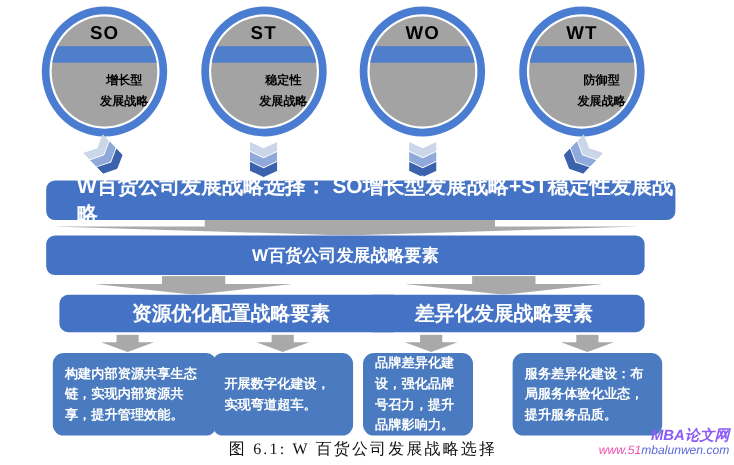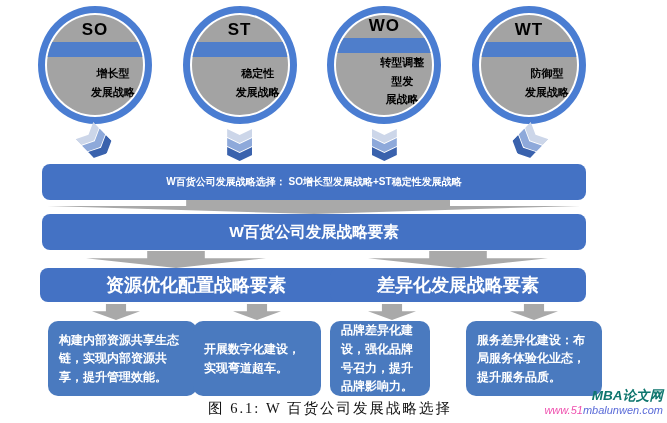--- a/index.html
+++ b/index.html
@@ -31,26 +31,26 @@
   .chev.c1{background:#ccd6e9;}
   .chev.c2{background:#8ea9da;}
   .chev.c3{background:#3a62ad;}
   .tilt-r{transform:rotate(-44deg);margin-top:0px;}
   .tilt-l{transform:rotate(44deg);margin-top:0px;}
 
   
   .banner{position:absolute;left:42px;width:544px;height:36px;background:#4472c4;
           border-radius:8px;display:flex;align-items:center;justify-content:center;
           color:#fff;font-weight:bold;}
-  .banner-1{top:164px;font-size:10px;}
+  .banner-1{top:164px;font-size:19px;padding-left:28px;}
   .banner-2{top:214px;font-size:15.5px;}
   .sub-banner{position:absolute;top:268px;height:34px;background:#4472c4;border-radius:8px;
               display:flex;align-items:center;justify-content:center;color:#fff;
               font-weight:bold;font-size:18px;}
-  .sub-left{left:40px;width:312px;}
+  .sub-left{left:54px;width:312px;}
   .sub-right{left:330px;width:256px;}
 
   
   .arrow-big{position:absolute;left:42px;top:200px;width:544px;height:14px;background:#a9a9a9;
              clip-path:polygon(26.5% 0,75% 0,75% 42%,99% 42%,50% 100%,1% 42%,26.5% 42%);}
   .arrow-med{position:absolute;top:251px;width:180px;height:17px;background:#a9a9a9;
              clip-path:polygon(34% 0,66% 0,66% 42%,100% 42%,50% 100%,0 42%,34% 42%);}
   .arrow-med.am-left{left:86px;}
   .arrow-med.am-right{left:368px;}
   .arrow-sm{position:absolute;top:304px;width:48px;height:16px;background:#a9a9a9;
@@ -62,21 +62,21 @@
         line-height:1.55;padding:0 11px;box-sizing:border-box;text-align:left;}
   .box-1{left:48px;width:149px;}
   .box-2{left:193px;width:128px;}
   .box-3{left:330px;width:100px;}
   .box-4{left:466px;width:136px;}
 
   
   .caption{position:absolute;left:0;top:399px;width:620px;text-align:center;color:#111;
            font-family:"Liberation Serif",serif;font-size:14.5px;letter-spacing:2px;margin-left:20px;}
   .wm{position:absolute;right:4px;top:389px;text-align:right;line-height:1.1;}
-  .wm-brand{font-size:13.5px;font-weight:bold;font-style:italic;color:#0f766e;
+  .wm-brand{font-size:13.5px;font-weight:bold;font-style:italic;color:#8b5cf6;
             font-family:"Liberation Sans",sans-serif;}
   .wm-url{font-size:11px;font-style:italic;font-family:"Liberation Sans",sans-serif;}
   .wm-url .pink{color:#ef4fae;}
   .wm-url .blue{color:#5a6bd8;}
 </style>
 </head>
 <body>
 
 <div class="stage">
 
@@ -94,22 +94,20 @@
         <div class="circle-code">ST</div>
         <div class="circle-band"></div>
         <div class="circle-label">稳定性
 发展战略</div>
       </div>
     </div>
     <div class="circle">
       <div class="circle-inner">
         <div class="circle-code">WO</div>
         <div class="circle-band"></div>
-        <div class="circle-label">转型调整型发
-展战略</div>
       </div>
     </div>
     <div class="circle">
       <div class="circle-inner">
         <div class="circle-code">WT</div>
         <div class="circle-band"></div>
         <div class="circle-label">防御型
 发展战略</div>
       </div>
     </div>

